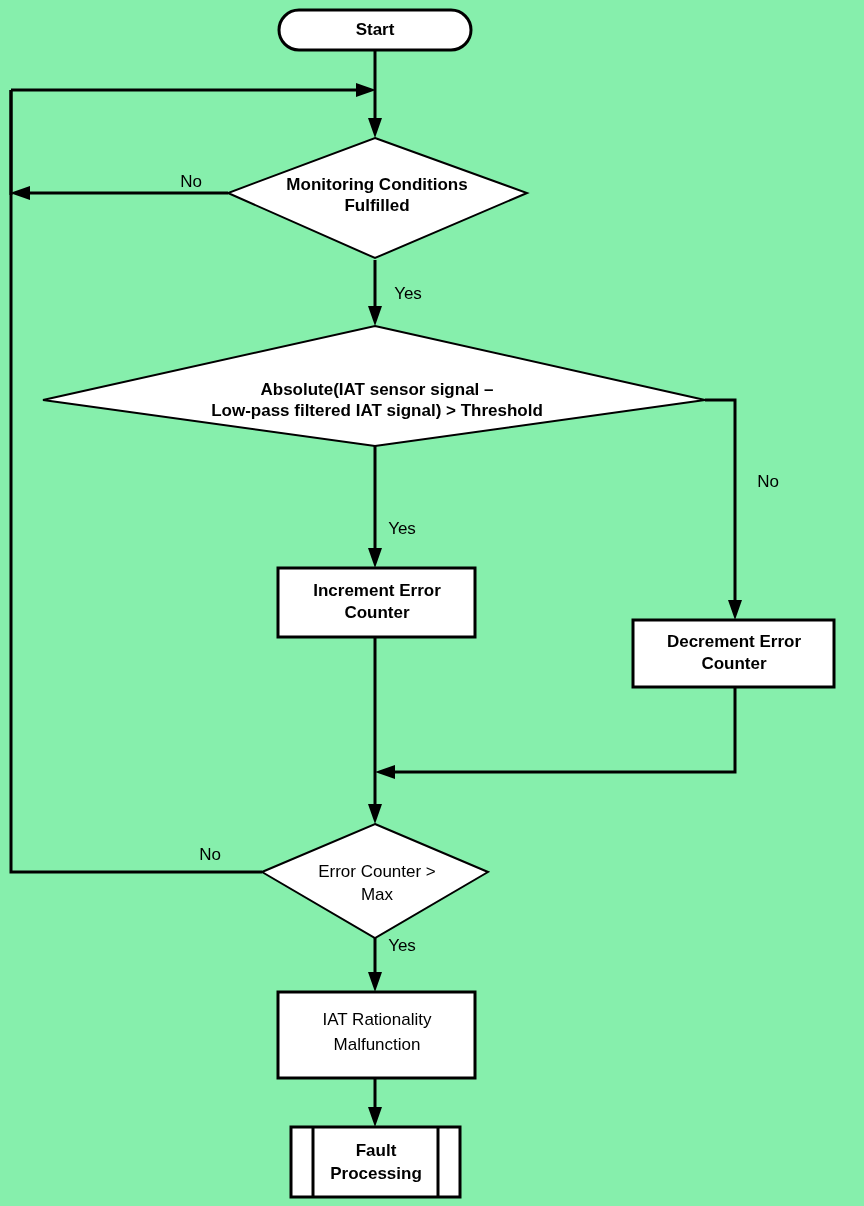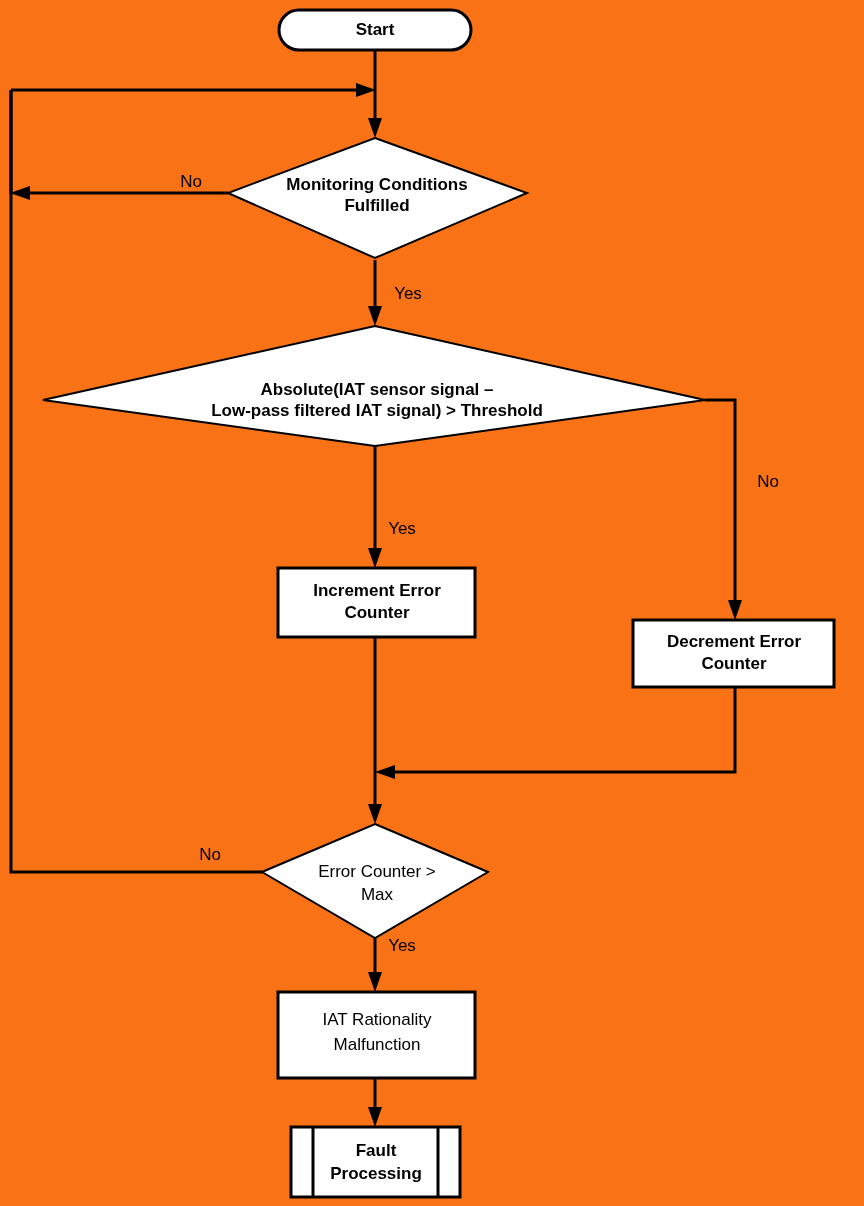--- a/index.html
+++ b/index.html
@@ -4,21 +4,21 @@
 <style>
   html, body {
     margin: 0;
     padding: 0;
     background: #ffffff;
   }
   #page {
     position: relative;
     width: 864px;
     height: 1206px;
-    background: #f97316;
+    background: #86efac;
     overflow: hidden;
     font-family: "Liberation Sans", sans-serif;
     text-decoration: underline;
   }
   svg#flowchart {
     display: block;
     width: 864px;
     height: 1206px;
   }
   .shape-stroke {

